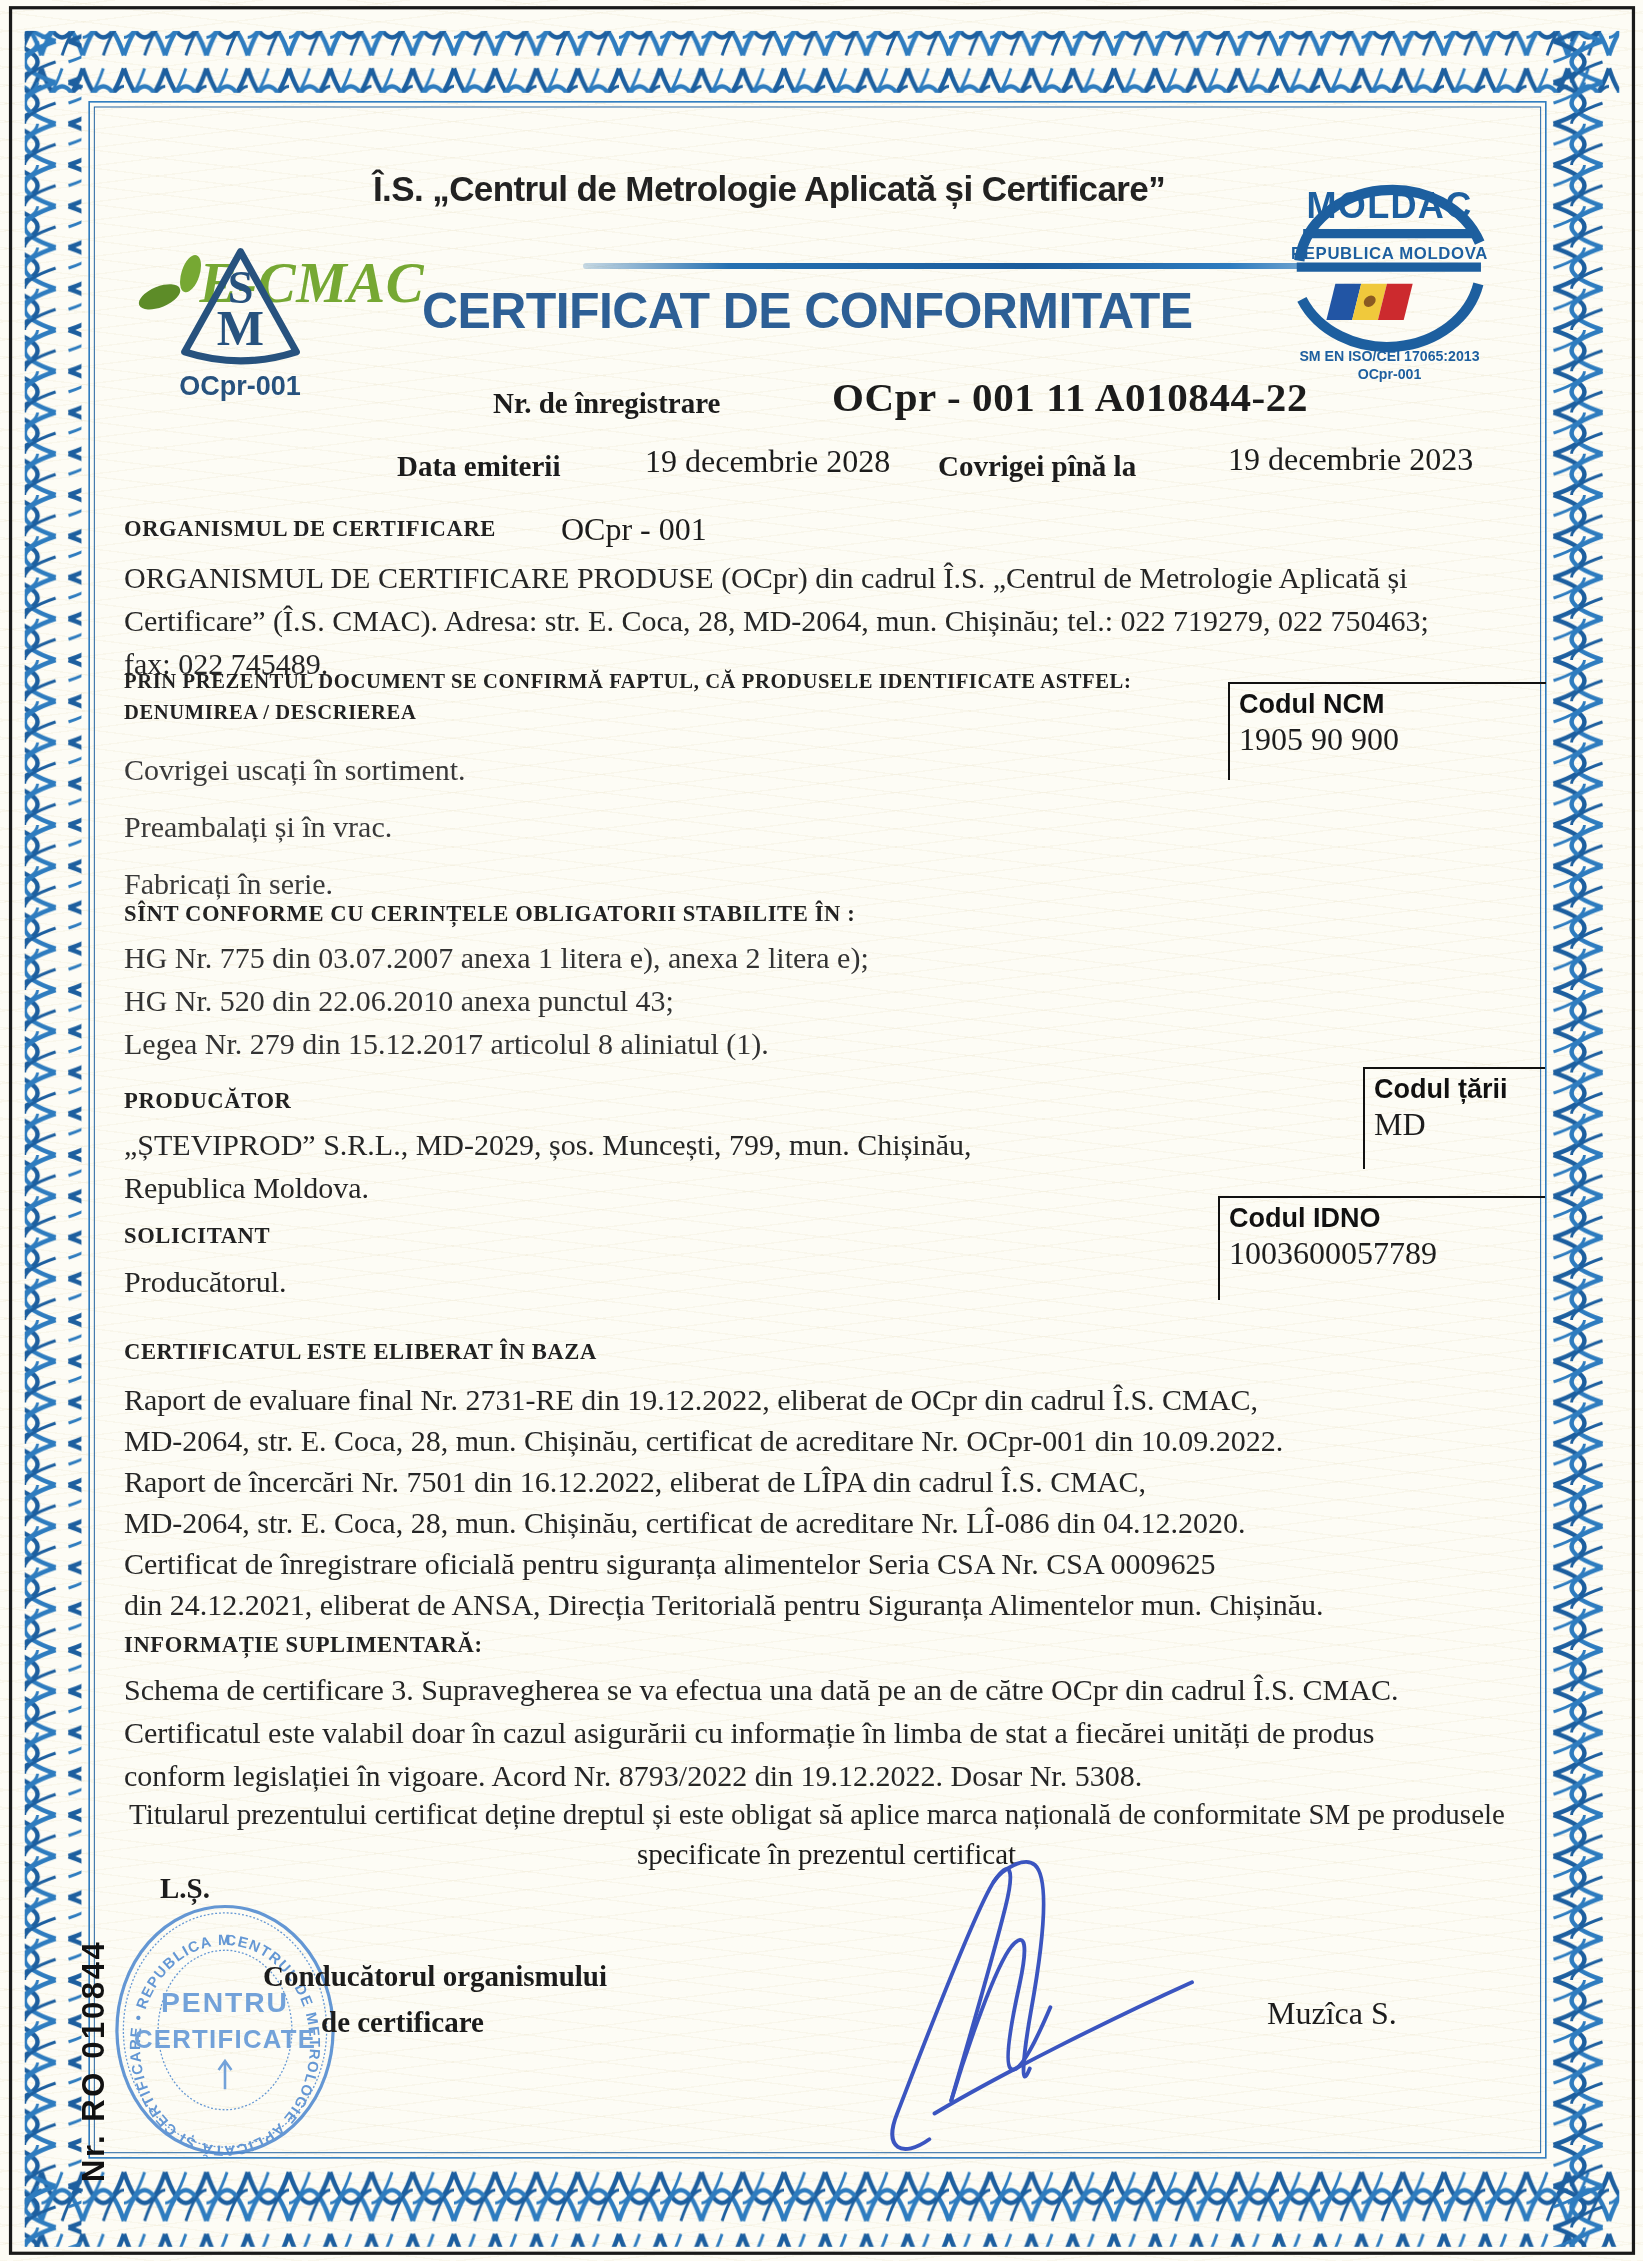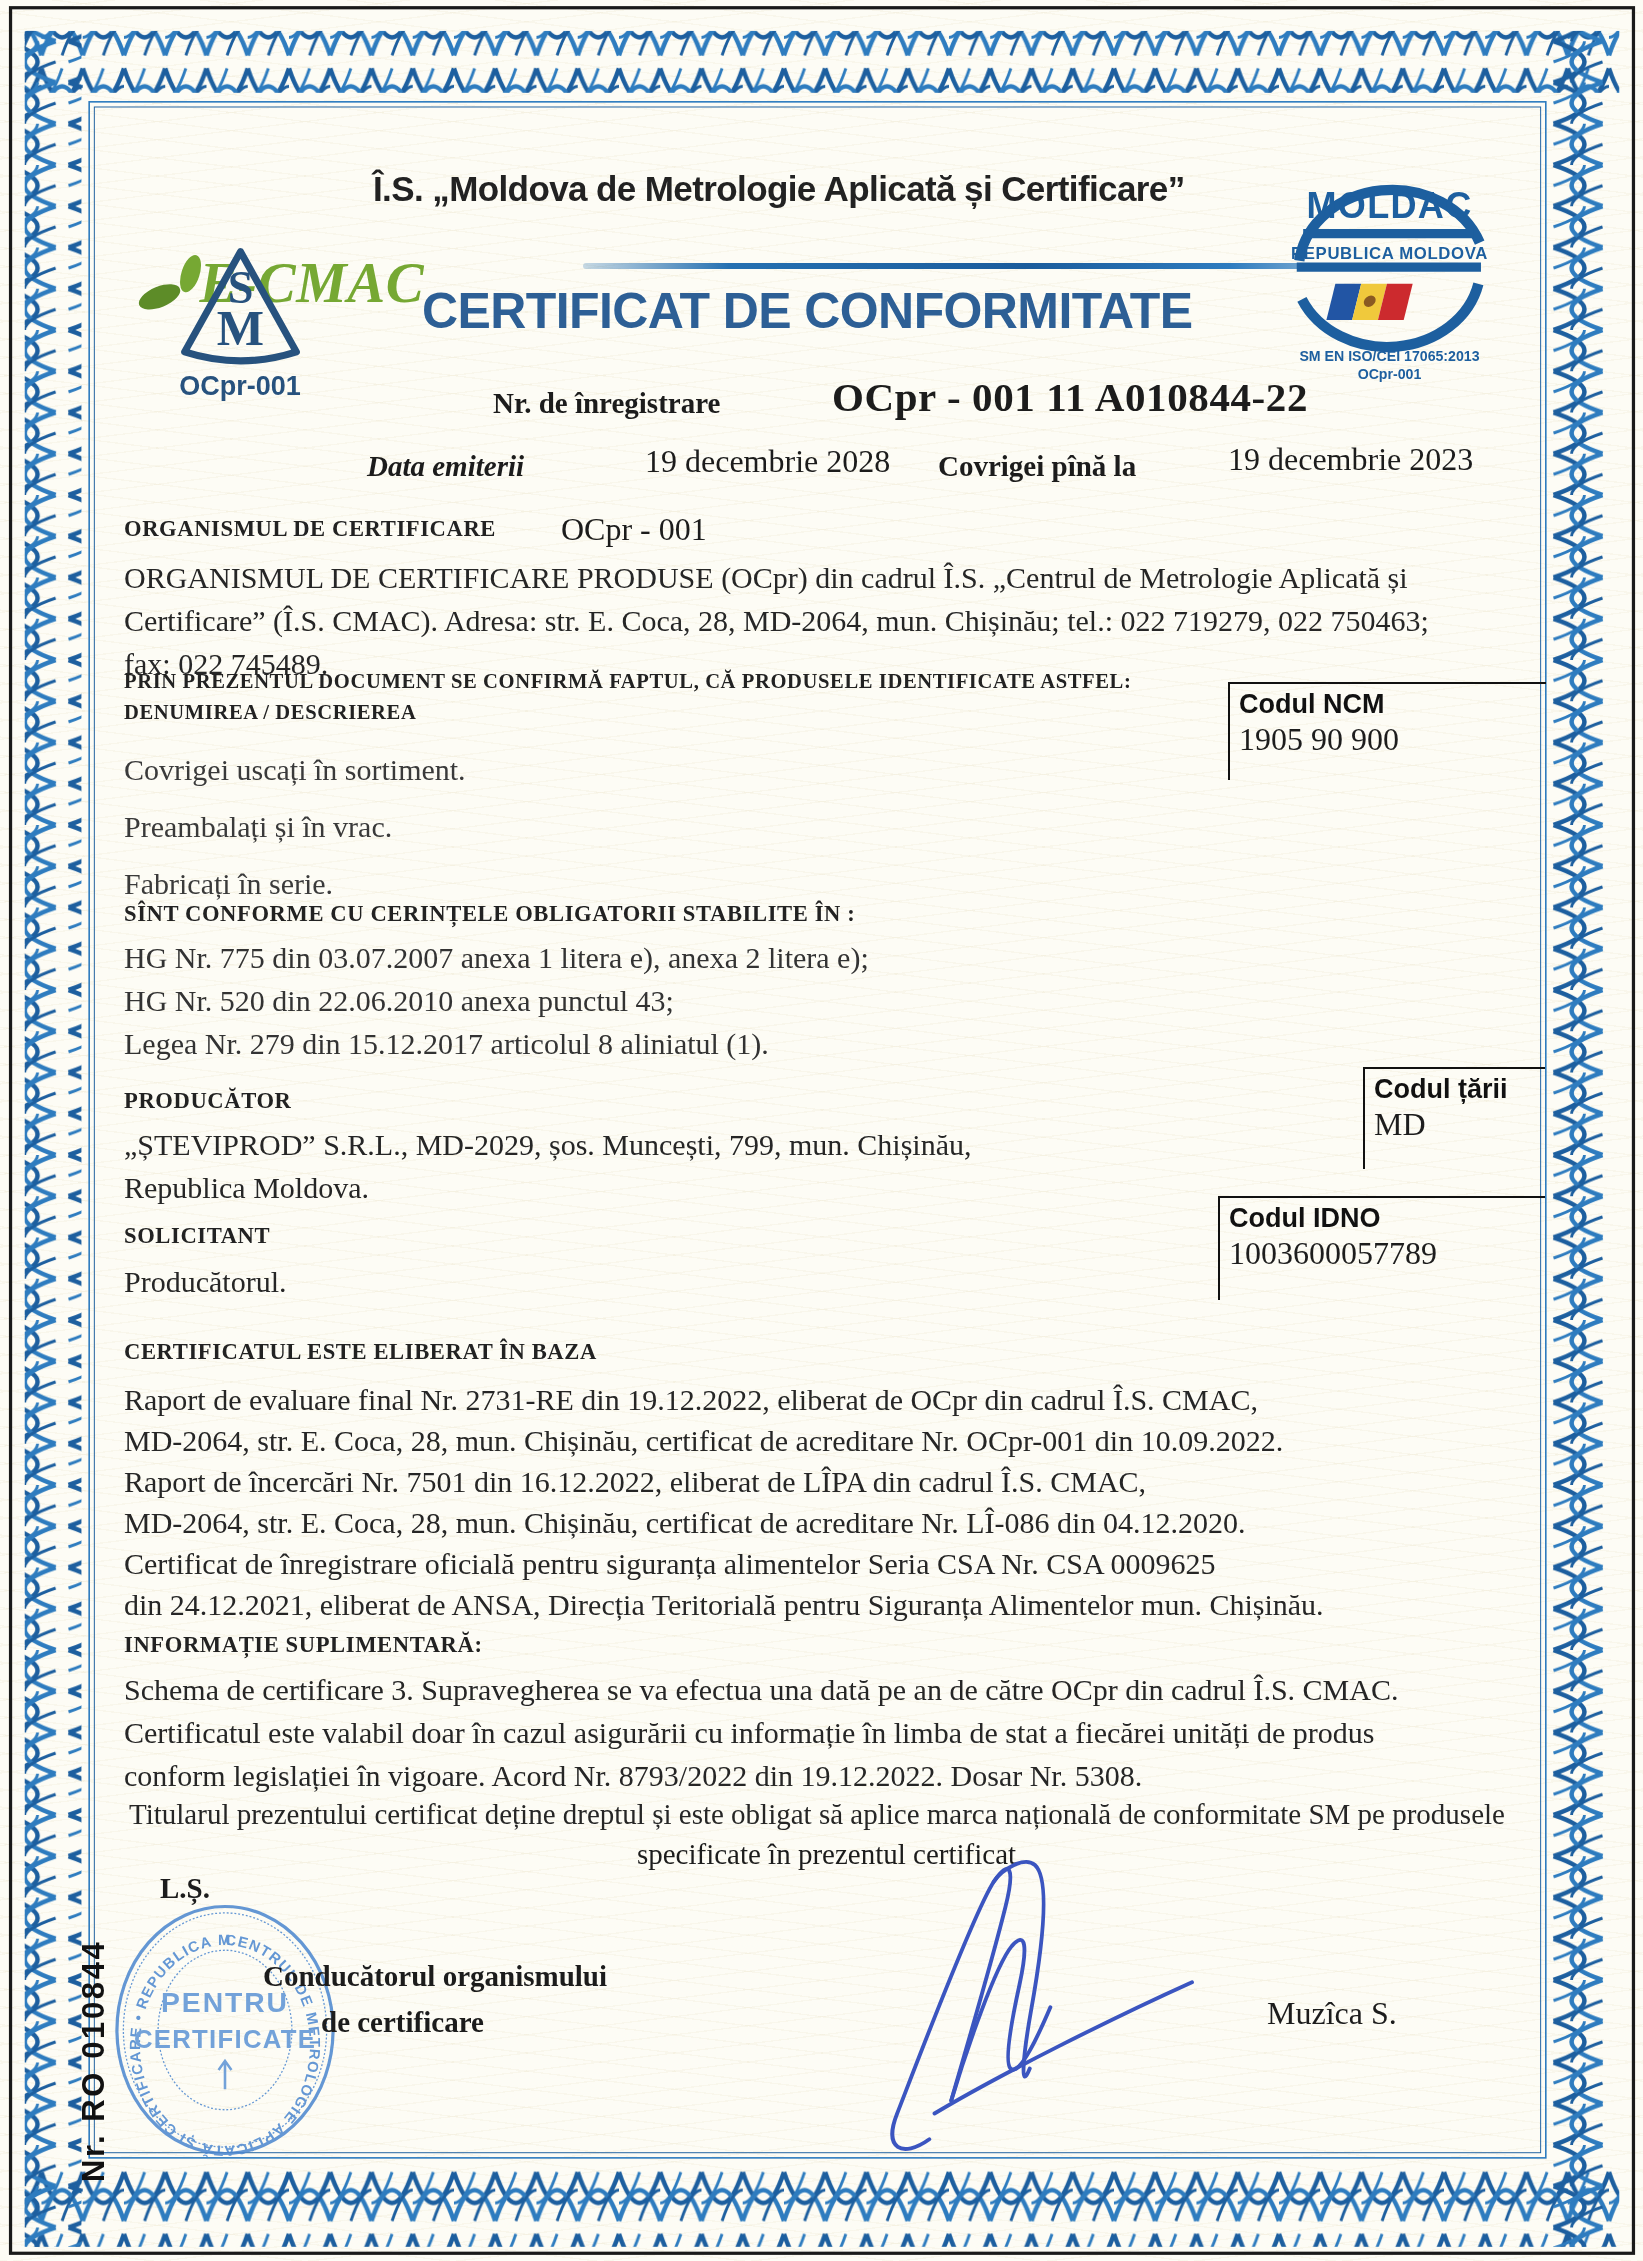--- a/index.html
+++ b/index.html
@@ -71,21 +71,21 @@
     <rect x="138" y="158" width="2260" height="3190" fill="none" stroke="#2e7cbf" stroke-width="2.5"></rect>
     <rect x="146" y="166" width="2244" height="3174" fill="none" stroke="#1d5f9f" stroke-width="1.5"></rect>
   </svg>
 
   <svg class="abs" style="left:135;top:240" width="297" height="84" viewBox="0 0 460 130">
     <ellipse cx="38" cy="88" rx="34" ry="16" fill="#5d8c28" transform="rotate(-22 38 88)"></ellipse>
     <ellipse cx="86" cy="52" rx="14" ry="30" fill="#76a833" transform="rotate(18 86 52)"></ellipse>
     <text x="100" y="96" style="font-family:'Liberation Serif',serif;font-style:italic;font-weight:bold;font-size:88px;fill:#76a833;letter-spacing:1px">E-CMAC</text>
   </svg>
 
-  <div class="abs org-title" style="left:373px;top:169px;">Î.S. „Moldova de Metrologie Aplicată și Certificare”</div>
+  <div class="abs org-title" style="left:373px;top:169px;">Î.S. „Centrul de Metrologie Aplicată și Certificare”</div>
 
   <div class="blue-strike" style="left:583px;top:263px;width:809px;"></div>
 
   <svg class="abs" style="left:173px;top:244px" width="135" height="122" viewBox="0 0 210 190">
     <path d="M105,12 L192,168 Q105,196 18,168 Z" fill="none" stroke="#27527e" stroke-width="11" stroke-linejoin="round"></path>
     <text x="105" y="92" text-anchor="middle" style="font-family:'Liberation Serif',serif;font-weight:bold;font-size:72px;fill:#27527e">S</text>
     <text x="105" y="158" text-anchor="middle" style="font-family:'Liberation Serif',serif;font-weight:bold;font-size:78px;fill:#27527e">M</text>
   </svg>
   <div class="abs sans b center" style="left:166px;top:371px;width:148px;font-size:27px;color:#27527e;">OCpr-001</div>
 
@@ -107,21 +107,21 @@
       <rect x="80" y="0" width="40" height="56" fill="#cc2a2e"></rect>
       <circle cx="60" cy="27" r="9" fill="#8a5a22"></circle>
     </g>
     <text x="170" y="306" text-anchor="middle" style="font-family:'Liberation Sans',sans-serif;font-weight:bold;font-size:22px;fill:#1d5f9f">SM EN ISO/CEI 17065:2013</text>
     <text x="170" y="334" text-anchor="middle" style="font-family:'Liberation Sans',sans-serif;font-weight:bold;font-size:22px;fill:#1d5f9f">OCpr-001</text>
   </svg>
 
   <div class="abs serif reg-label" style="left:493px;top:387px;">Nr. de înregistrare</div>
   <div class="abs serif reg-number" style="left:832px;top:373px;">OCpr - 001 11 A010844-22</div>
 
-  <div class="abs serif date-label" style="left:367px;top:450px;font-style:italic;">Data emiterii</div>
+  <div class="abs serif date-label" style="left:397px;top:450px;">Data emiterii</div>
   <div class="abs serif date-value" style="left:645px;top:443px;">19 decembrie 2028</div>
   <div class="abs serif date-label" style="left:938px;top:450px;">Covrigei pînă la</div>
   <div class="abs serif date-value" style="left:1228px;top:441px;">19 decembrie 2023</div>
 
   <div class="abs section-h" style="left:124px;top:516px;">ORGANISMUL DE CERTIFICARE</div>
   <div class="abs serif" style="left:561px;top:511px;font-size:32px;">OCpr - 001</div>
   <div class="abs para" style="left:124px;top:556px;">
     <div class="body-line">ORGANISMUL DE CERTIFICARE PRODUSE (OCpr) din cadrul Î.S. „Centrul de Metrologie Aplicată și</div>
     <div class="body-line">Certificare” (Î.S. CMAC). Adresa: str. E. Coca, 28, MD-2064, mun. Chișinău; tel.: 022 719279, 022 750463;</div>
     <div class="body-line">fax: 022 745489.</div>

